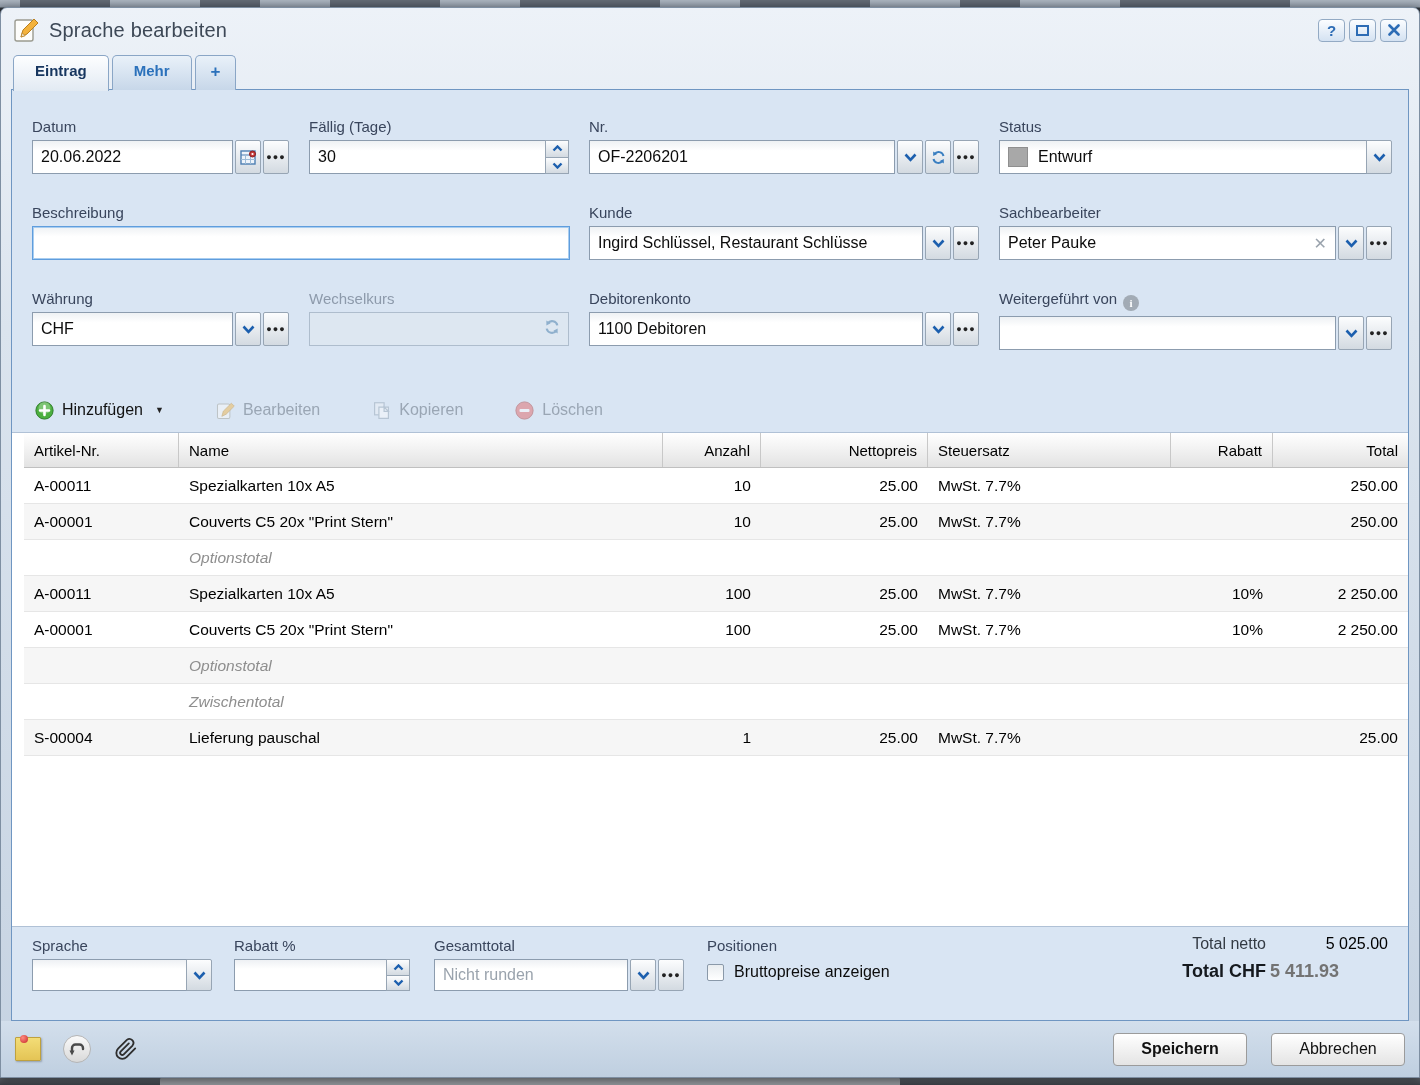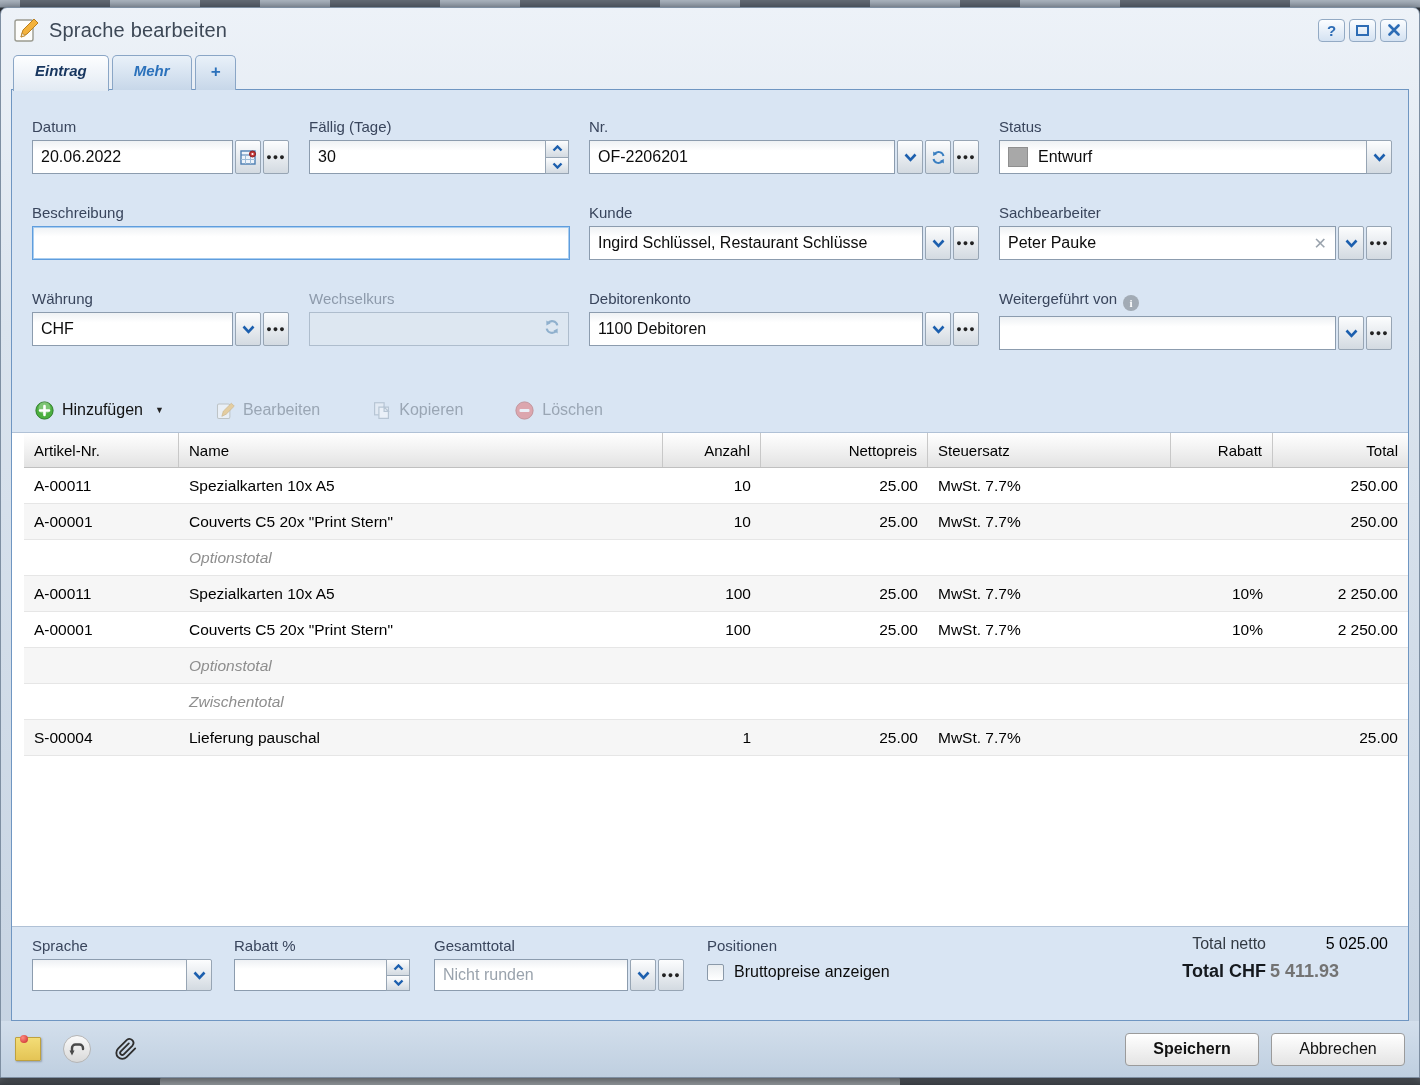--- a/index.html
+++ b/index.html
@@ -24,21 +24,21 @@
     box-shadow:0 2px 8px rgba(0,0,0,.45); }
 
   .titlebar { position:absolute; top:0; left:0; right:0; height:44px; display:flex; align-items:center; padding:0 12px; }
   .title-icon { width:26px; height:26px; margin-right:10px; }
   .title-text { font-size:20px; color:#3d4856; letter-spacing:.2px; }
   .win-btns { margin-left:auto; display:flex; gap:4px; }
   .win-btn { width:27px; height:23px; border:1px solid #93aac4; border-radius:4px;
     background:linear-gradient(#fbfdff,#d4e2f2); color:#2d6cb5; font-weight:bold; font-size:15px;
     display:flex; align-items:center; justify-content:center; cursor:pointer; }
 
-  .tabs { position:absolute; top:47px; left:12px; height:35px; display:flex; gap:3px; z-index:5;font-style:italic; }
+  .tabs { position:absolute; top:47px; left:12px; height:35px; display:flex; gap:3px; z-index:5; }
   .tab { padding:6px 21px 0 21px; height:35px; border:1px solid #8aa6c6; border-bottom:none;
     border-radius:5px 5px 0 0; font-size:15px; font-weight:bold; color:#2b71bb;
     background:linear-gradient(#e9f1f9,#c7d7e9); cursor:pointer; }
   .tab.active { background:linear-gradient(#fdfeff,#e2eaf3); color:#17365f; height:36px; }
   .tab.plus { padding:6px 15px 0 15px; font-size:17px; }
 
   .panel { position:absolute; top:81px; left:10px; right:10px; bottom:56px;
     border:1px solid #6f96c2; background:#d9e5f3; }
 
   
@@ -112,21 +112,21 @@
 
   
   .footer { position:absolute; left:0; right:0; bottom:0; height:56px;
     background:linear-gradient(#d3dfec,#bfcfe0); border-radius:0; display:flex; align-items:center; padding:0 14px; }
   .foot-icons { display:flex; align-items:center; gap:22px; }
   .note-icon { width:26px; height:24px; background:linear-gradient(#f3dd77,#e4c455); border:1px solid #bfa13e; border-radius:1px; position:relative; box-shadow:1px 1px 2px rgba(0,0,0,.25); }
   .note-icon::after { content:""; position:absolute; left:4px; top:-3px; width:8px; height:8px; border-radius:50%;
     background:radial-gradient(circle at 35% 35%, #ff8a80, #c62828); }
   .comment-icon { width:28px; height:28px; border-radius:50%; background:linear-gradient(#fafafa,#d9d9d9);
     border:1px solid #b5b5b5; display:flex; align-items:center; justify-content:center; }
-  .foot-btns { margin-left:auto; display:flex; gap:12px; }
+  .foot-btns { margin-left:auto; display:flex; gap:24px; }
   .btn { min-width:134px; height:33px; border:1px solid #9b9b9b; border-radius:4px;
     background:linear-gradient(#ffffff,#e4e4e4); font-size:16px; color:#111; cursor:pointer;
     font-family:"Liberation Sans",sans-serif; }
   .btn.primary { font-weight:bold; }
 </style>
 </head>
 <body>
 
 <div class="bg-strip">
   <div class="smudge" style="left:20px;width:90px"></div>

